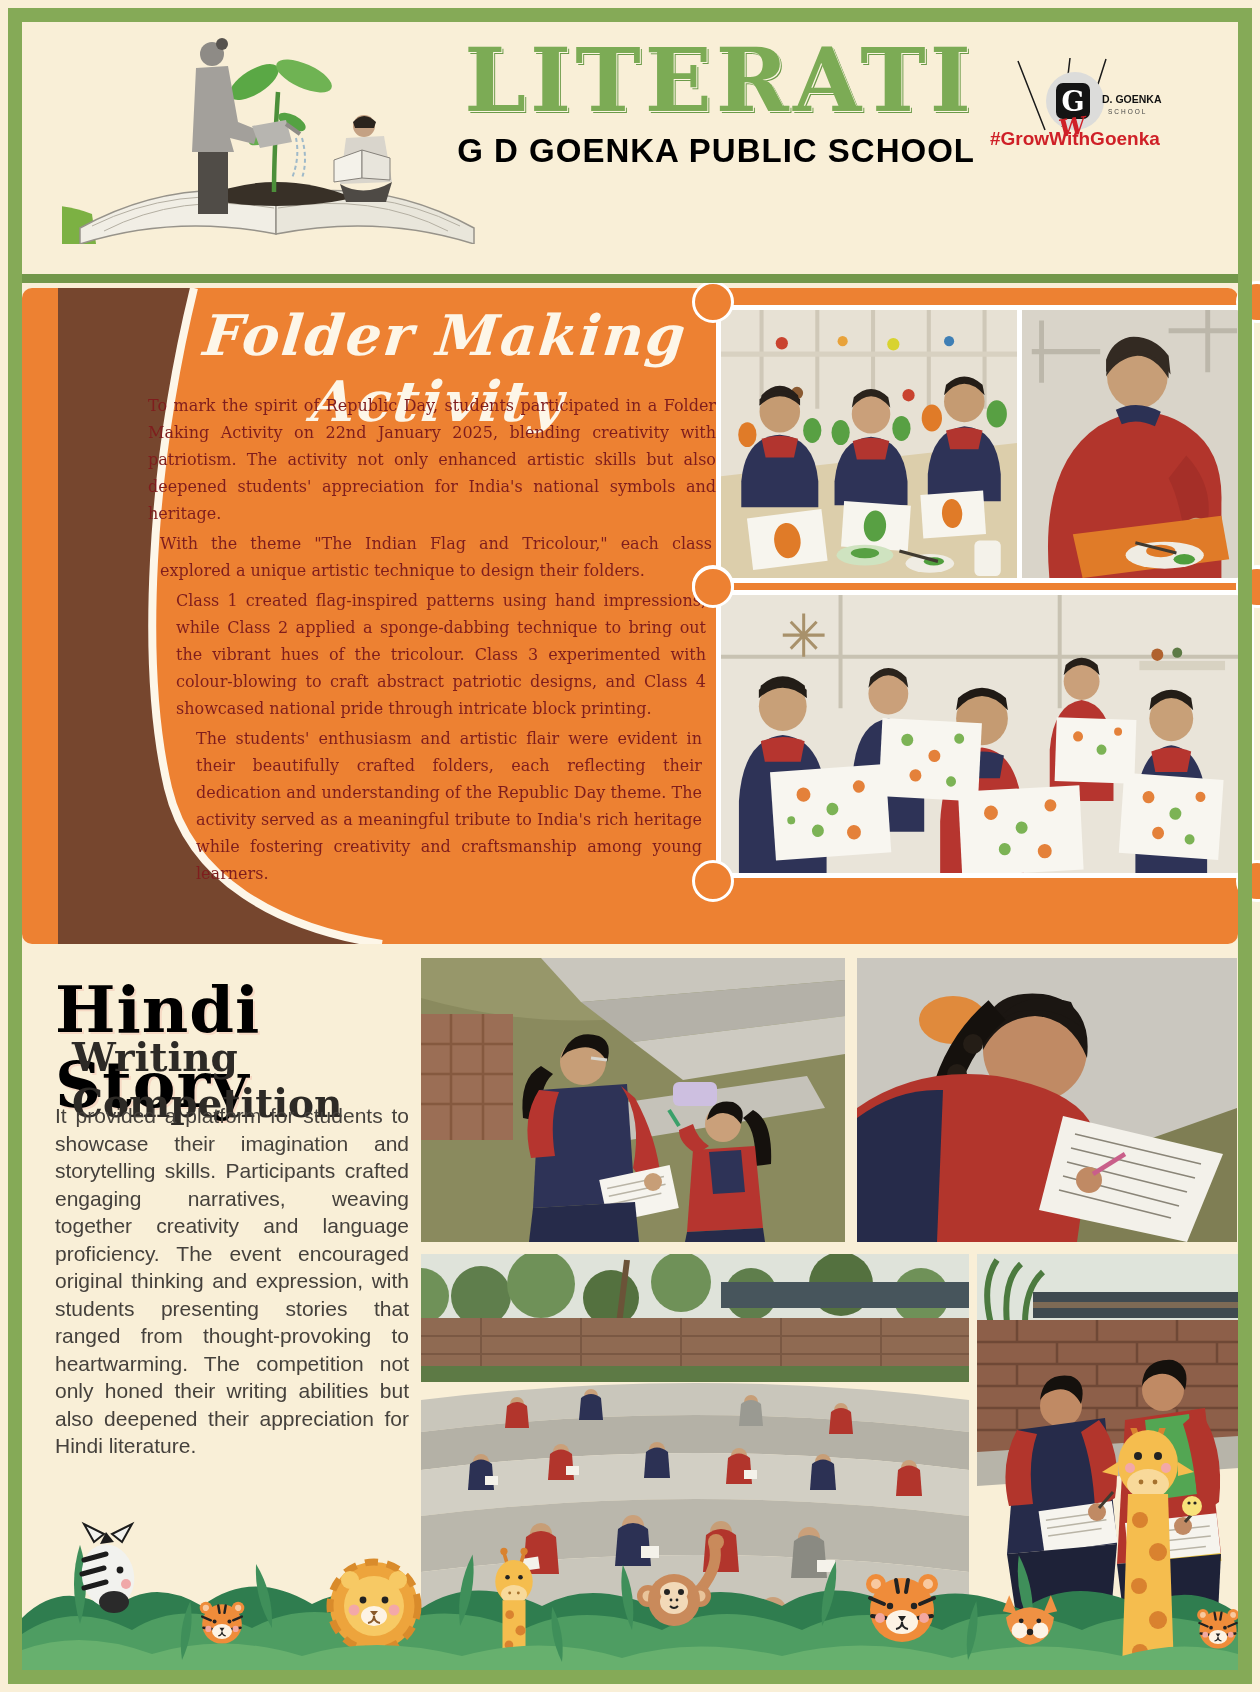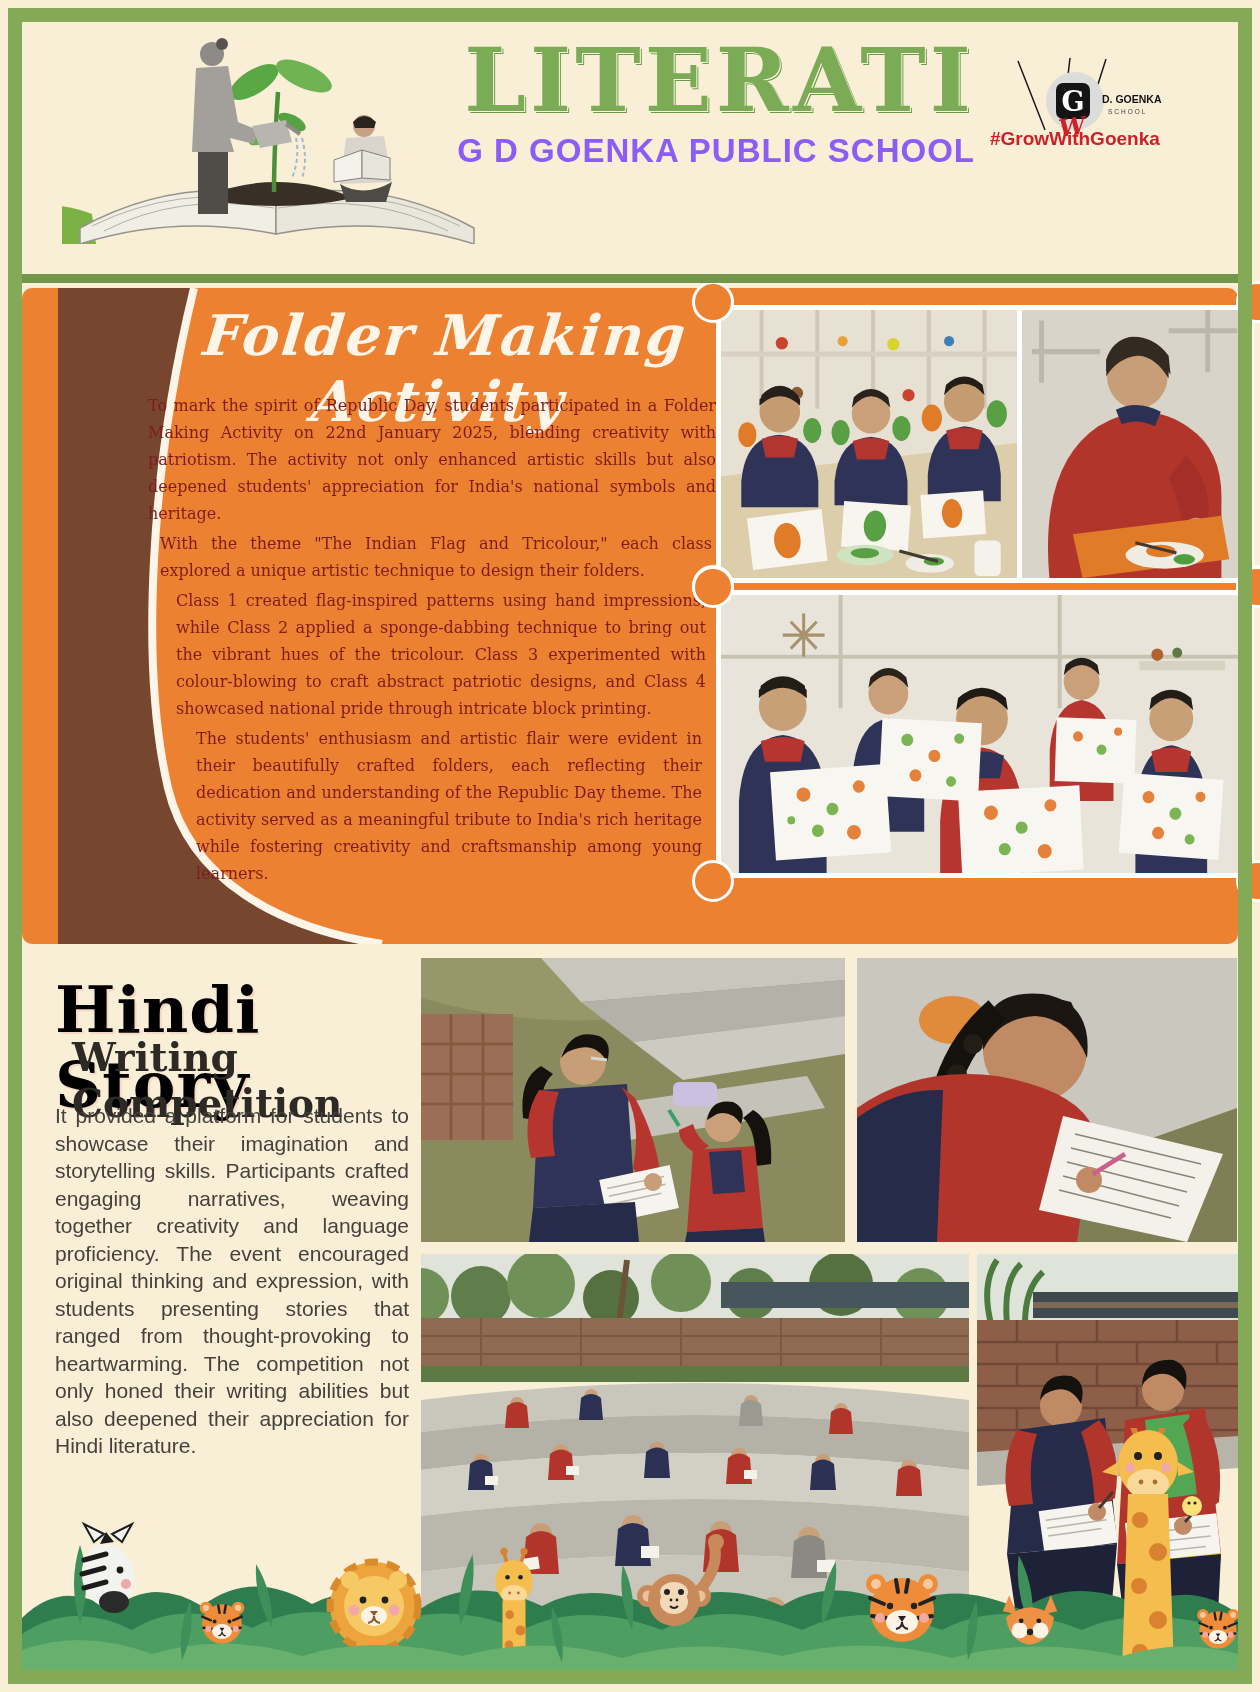--- a/index.html
+++ b/index.html
@@ -11,21 +11,21 @@
   .frame.bottom{left:8px;top:1670px;width:1244px;height:14px;}
   .frame.left{left:8px;top:8px;width:14px;height:1676px;}
   .frame.right{left:1238px;top:8px;width:14px;height:1676px;}
 
   
   .illustration{position:absolute;left:62px;top:26px;width:420px;height:218px;z-index:3;}
   .masthead{position:absolute;left:455px;top:36px;width:520px;text-align:right;z-index:2;}
   .masthead .title{font-family:"DejaVu Serif",serif;font-weight:bold;font-size:88px;line-height:1.0;
        color:#7cab55;letter-spacing:4px;text-shadow:1px 1px 0 #fdf6e3,2px 2px 0 #6c9a49;}
   .masthead .subtitle{font-family:"Liberation Sans",sans-serif;font-weight:bold;font-size:33px;
-       color:#8b5cf6;letter-spacing:1px;margin-top:8px;}
+       color:#000000;letter-spacing:1px;margin-top:8px;}
   .logo{position:absolute;left:990px;top:55px;width:190px;height:90px;z-index:2;}
   .logo-tagline{position:absolute;left:990px;top:128px;width:130px;text-align:center;
        color:#cf2027;font-weight:bold;font-size:19px;z-index:2;}
 
   
   .info-bar{position:absolute;left:22px;top:240px;width:1216px;height:34px;background:#8cb45e;z-index:2;}
   .info-bar-shade{position:absolute;left:22px;top:274px;width:1216px;height:9px;background:#72974a;z-index:2;}
   .info-bar span{position:absolute;top:5px;color:#2b3023;font-weight:bold;font-size:20px;white-space:nowrap;}
   .ib-volume{left:34px;} .ib-address{left:148px;} .ib-quarter{left:814px;} .ib-page{left:1055px;font-size:17px;top:4px;}
 

